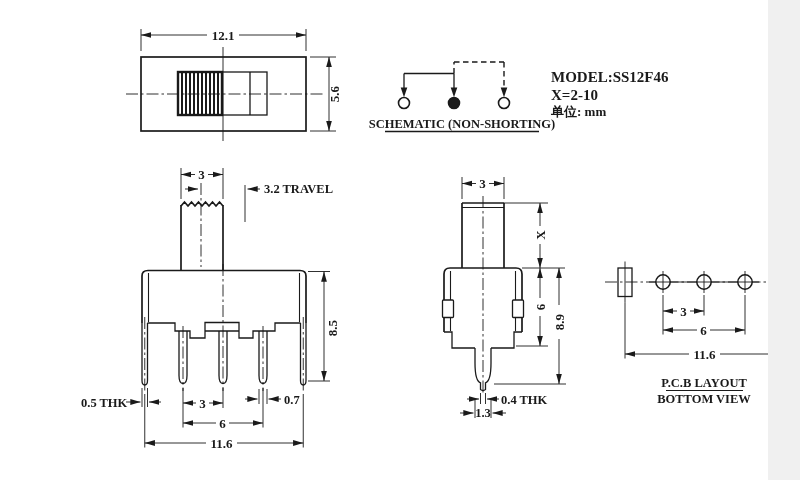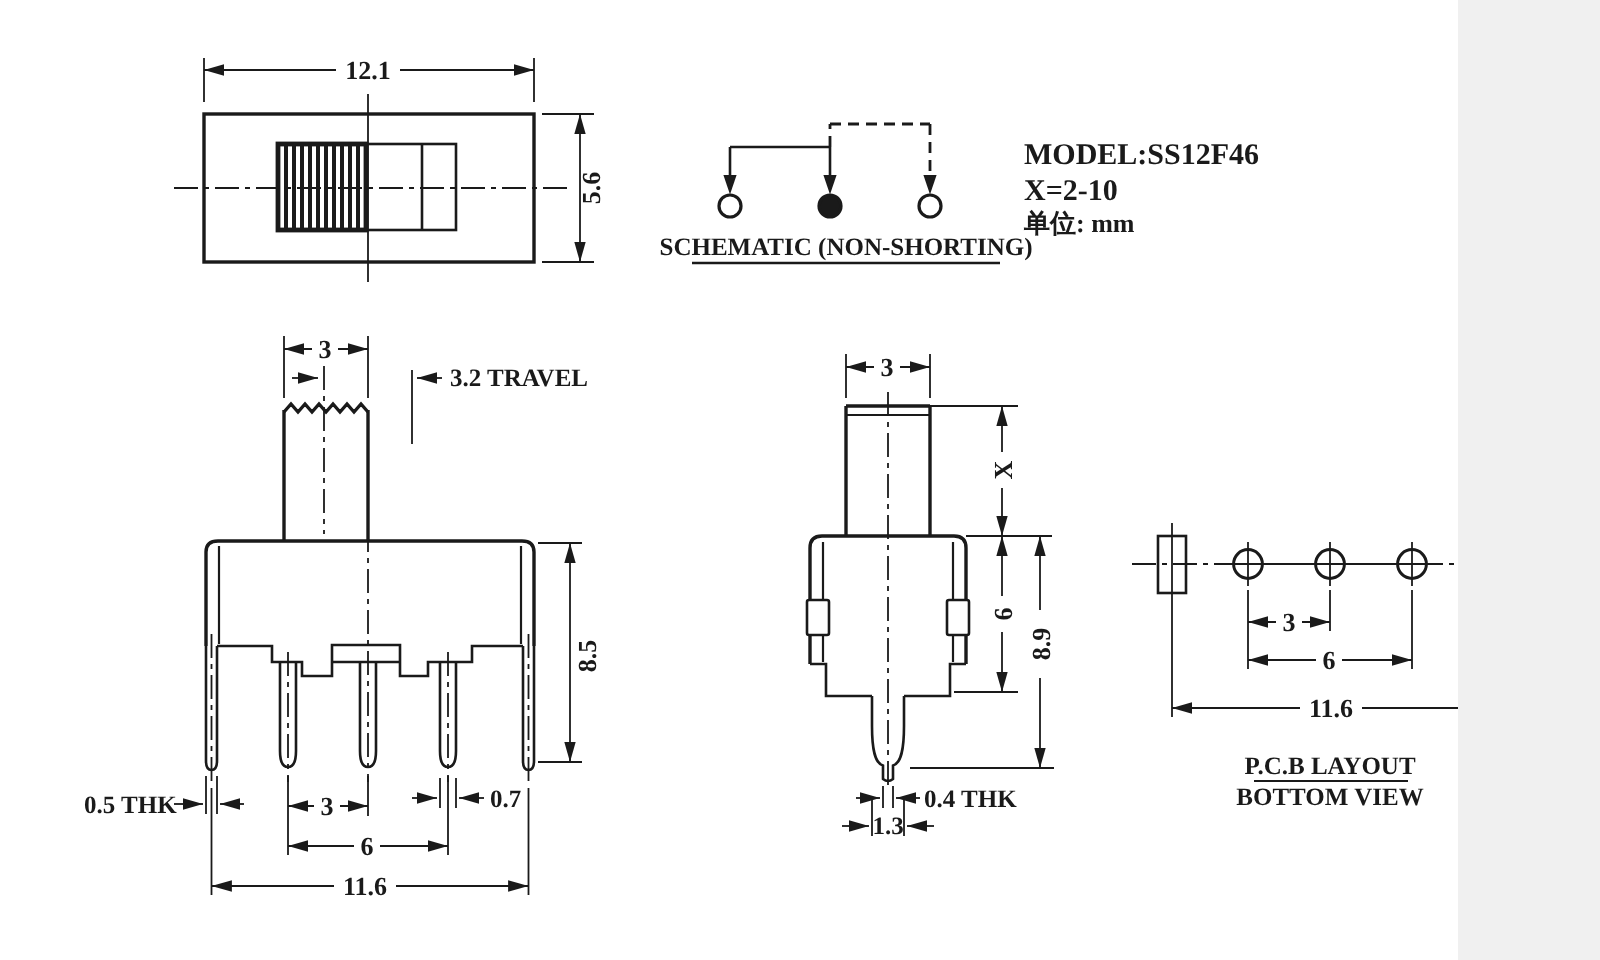--- a/index.html
+++ b/index.html
@@ -1,16 +1,16 @@
 <!DOCTYPE html>
 <html><head>
 <meta charset="utf-8">
 <style>
   html,body{margin:0;padding:0;background:#f0f0f0;}
-  .page{width:729px;height:480px;background:#ffffff;position:relative;overflow:hidden;}
+  .page{width:729px;height:480px;background:#ffffff;position:relative;overflow:hidden;padding-left:39px;}
   svg{display:block;}
   svg text{font-family:"Liberation Serif","DejaVu Serif",serif;font-weight:bold;fill:#1a1a1a;}
   .t12{font-size:12.5px;}
   .t13{font-size:13px;}
   .t15{font-size:15px;}
   .obj{stroke:#1a1a1a;stroke-width:1.7;fill:none;}
   .med{stroke:#1a1a1a;stroke-width:1.3;fill:none;}
   .lt{stroke:#1a1a1a;stroke-width:1.1;fill:none;}
   .thin{stroke:#1a1a1a;stroke-width:0.9;fill:none;}
   .cl{stroke:#1a1a1a;stroke-width:0.9;fill:none;stroke-dasharray:12 3 2.5 3;}

